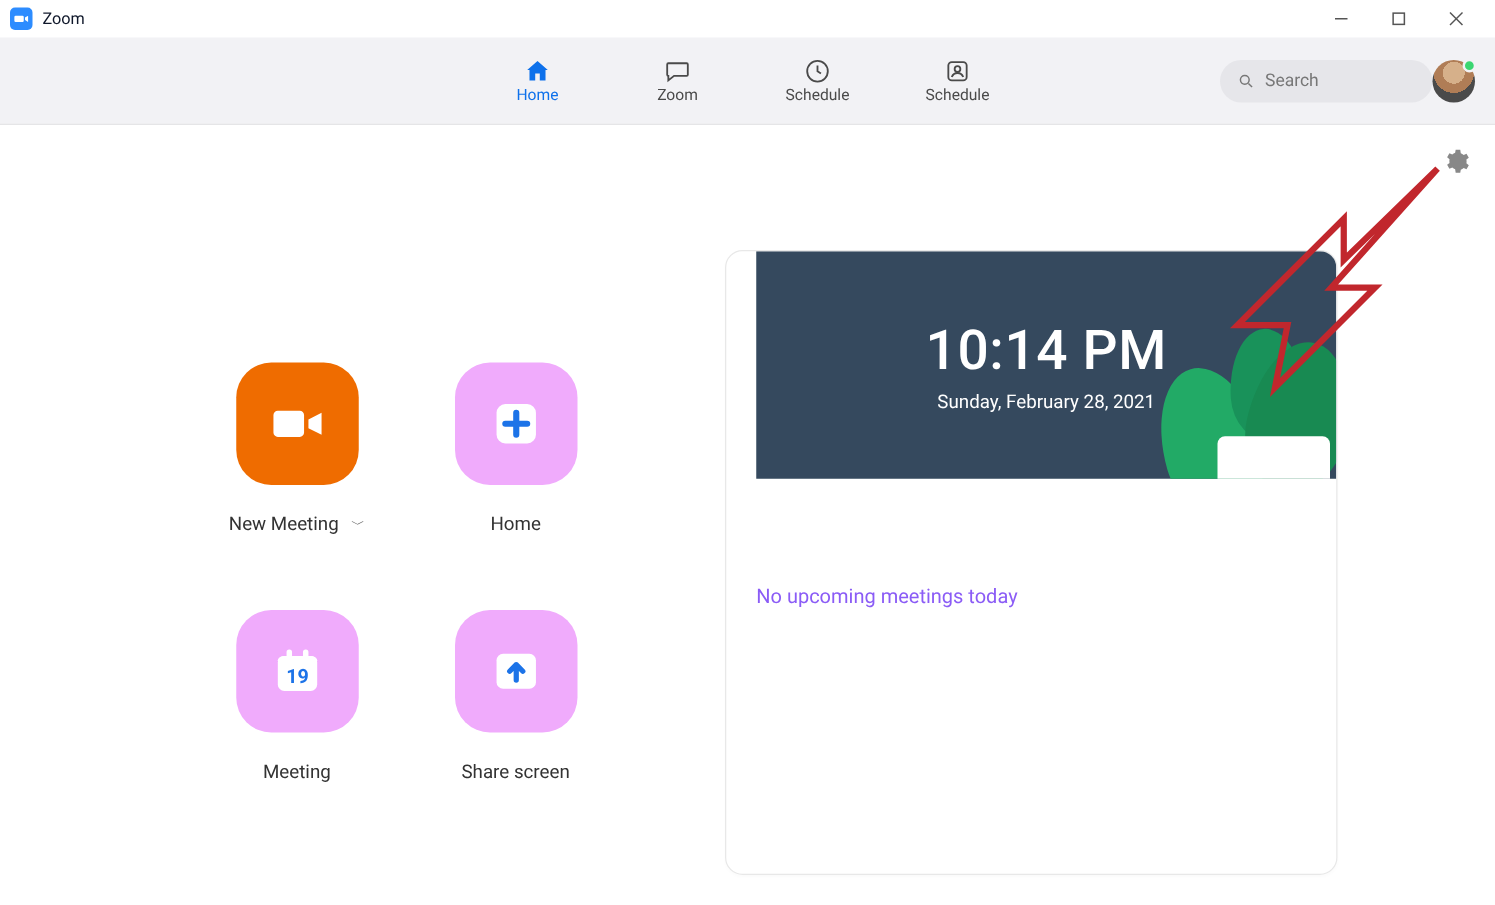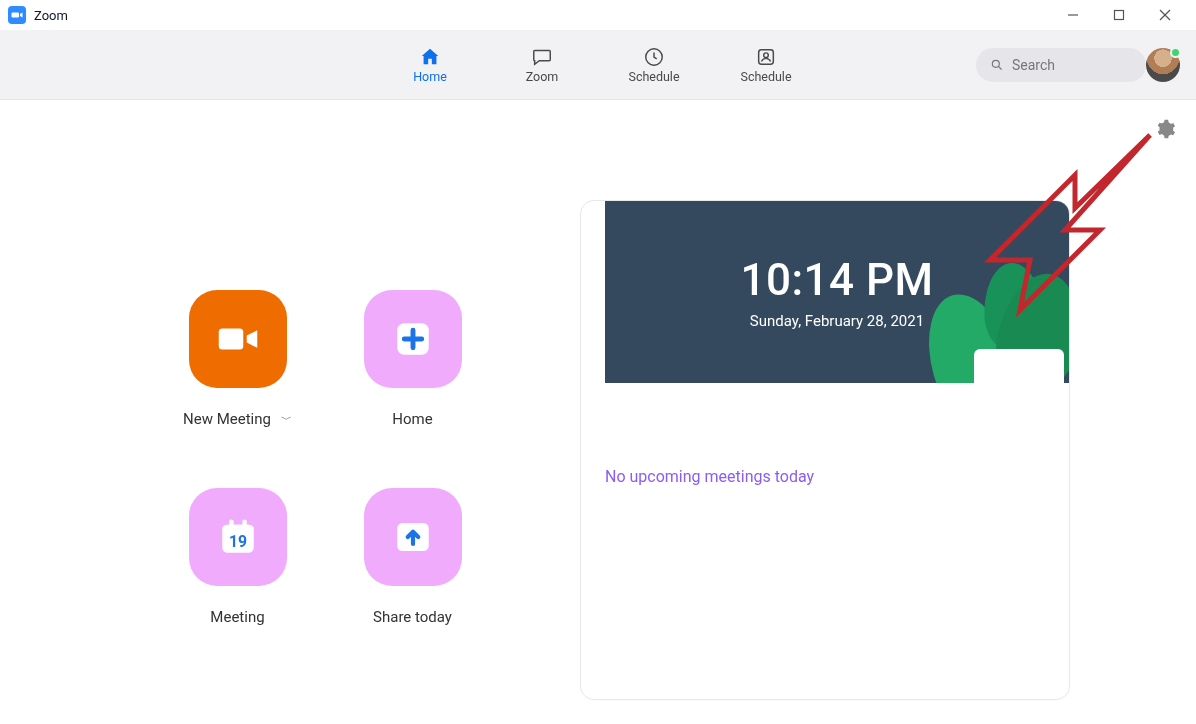--- a/index.html
+++ b/index.html
@@ -195,21 +195,21 @@
   </div>
 
   <div class="action">
     <div class="tile blue">
       <svg viewBox="0 0 24 24">
         <rect x="3" y="4" width="18" height="16" rx="3" fill="#fff"></rect>
         <path d="M12 16V9m0 0-3 3m3-3 3 3" stroke="#1c73e8" stroke-width="2.4" fill="none" stroke-linecap="round" stroke-linejoin="round"></path>
       </svg>
     </div>
     <div class="label-row">
-      <span>Share today</span>
+      <span>Share screen</span>
     </div>
   </div>
 </div>
 
 <div class="card">
   <div class="hero">
     <div class="leaf l2"></div>
     <div class="leaf l3"></div>
     <div class="leaf l1"></div>
     <div class="pot"></div>

